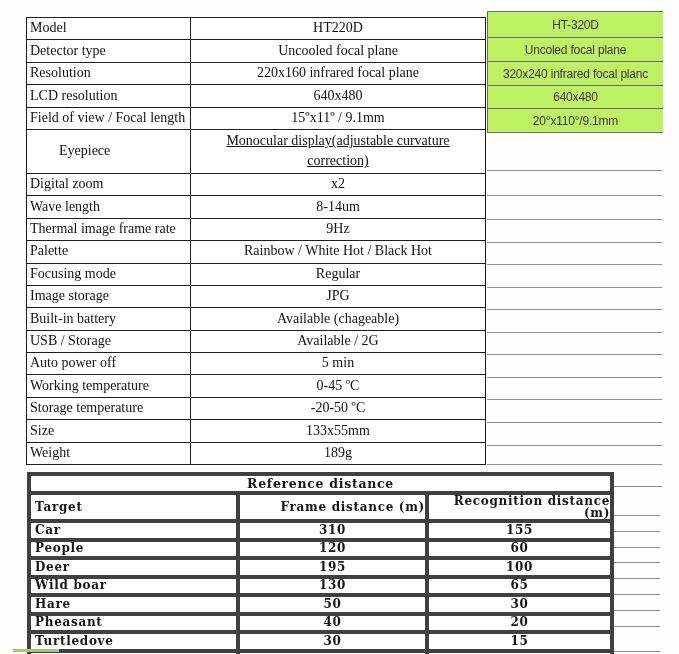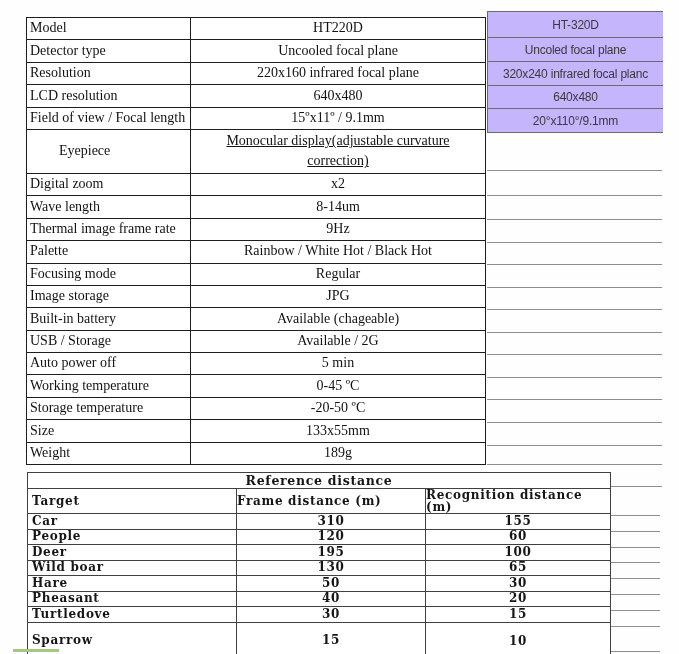--- a/index.html
+++ b/index.html
@@ -27,36 +27,36 @@
   
   #overlay-col {
     position:absolute; left:487px; top:11px; width:176px;
     font-family:"Liberation Sans","DejaVu Sans",sans-serif;
     font-size:12px; letter-spacing:-0.2px; color:#3a3a3a;
   }
   .ov-cell {
     box-sizing:border-box;
     border-left:1px solid #6b6b6b; border-bottom:1px solid #6b6b6b;
     display:flex; align-items:center; justify-content:center;
-    white-space:nowrap; background:#c4b5fd;
+    white-space:nowrap; background:#bef264;
   }
   .ov-cell:first-child { border-top:1px solid #6b6b6b; }
 
   .ghost { position:absolute; height:1px; background:#8e8e8e; }
 
   
   #ref-table {
     position:absolute; left:27px; top:472px; width:583px;
     border-collapse:collapse; table-layout:fixed;
     font-family:"DejaVu Serif","Liberation Serif",serif;
     font-weight:bold; font-size:12px; letter-spacing:0.7px; color:#161616;
   }
-  #ref-table td { border:1px solid #404040; padding:0; background:#fff; }
+  #ref-table td { border:4px solid #404040; padding:0; background:#fff; }
   #ref-table td.title { text-align:center; height:15px; font-size:12.5px; line-height:15px; }
-  #ref-table td.h { text-align:left; height:24px; line-height:12px; vertical-align:middle; }
+  #ref-table td.h { text-align:right; height:24px; line-height:12px; vertical-align:middle; }
   #ref-table td.t { text-align:left; padding-left:4px; }
   #ref-body td { height:14.5px; line-height:13px; vertical-align:middle; }
   #ref-body td.n { text-align:center; }
   #ref-body tr:last-child td { height:24.5px; }
   #ref-body tr:last-child td:last-child { vertical-align:top; padding-top:12px; }
 
   .green-mark {
     position:absolute; left:13px; top:649px; width:46px; height:3px;
     background:#a6c77d;
   }

